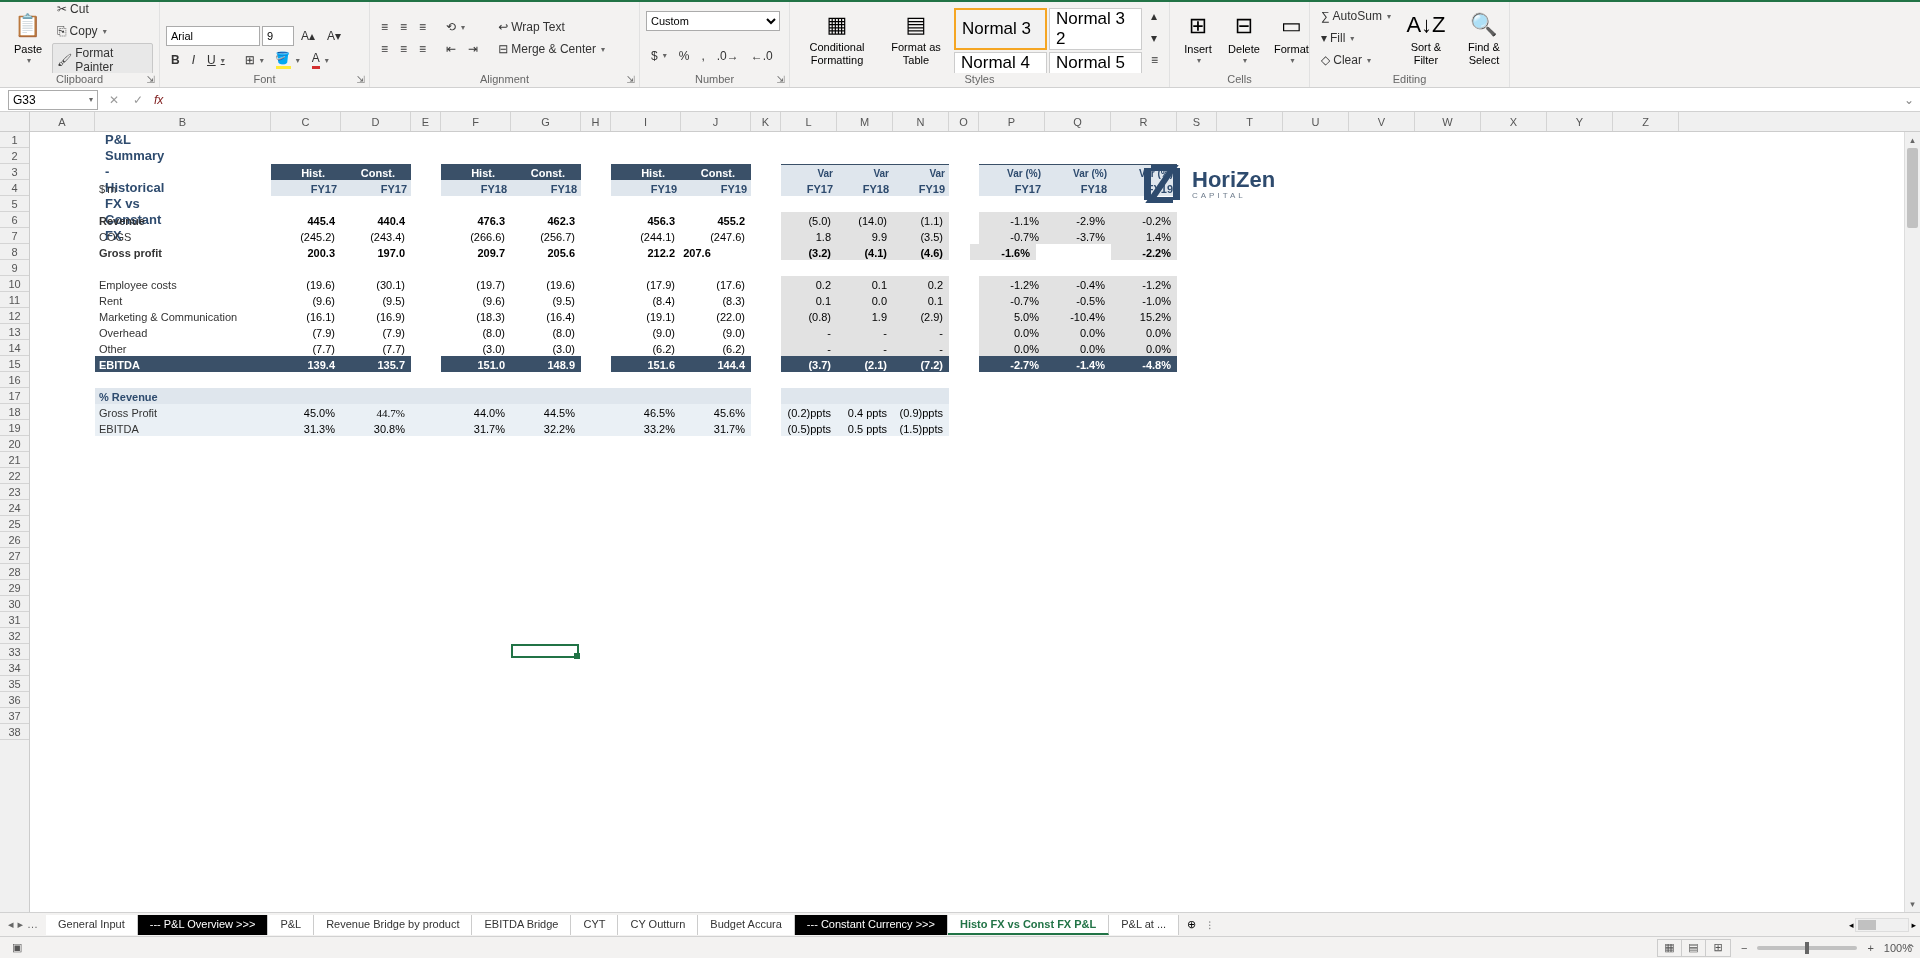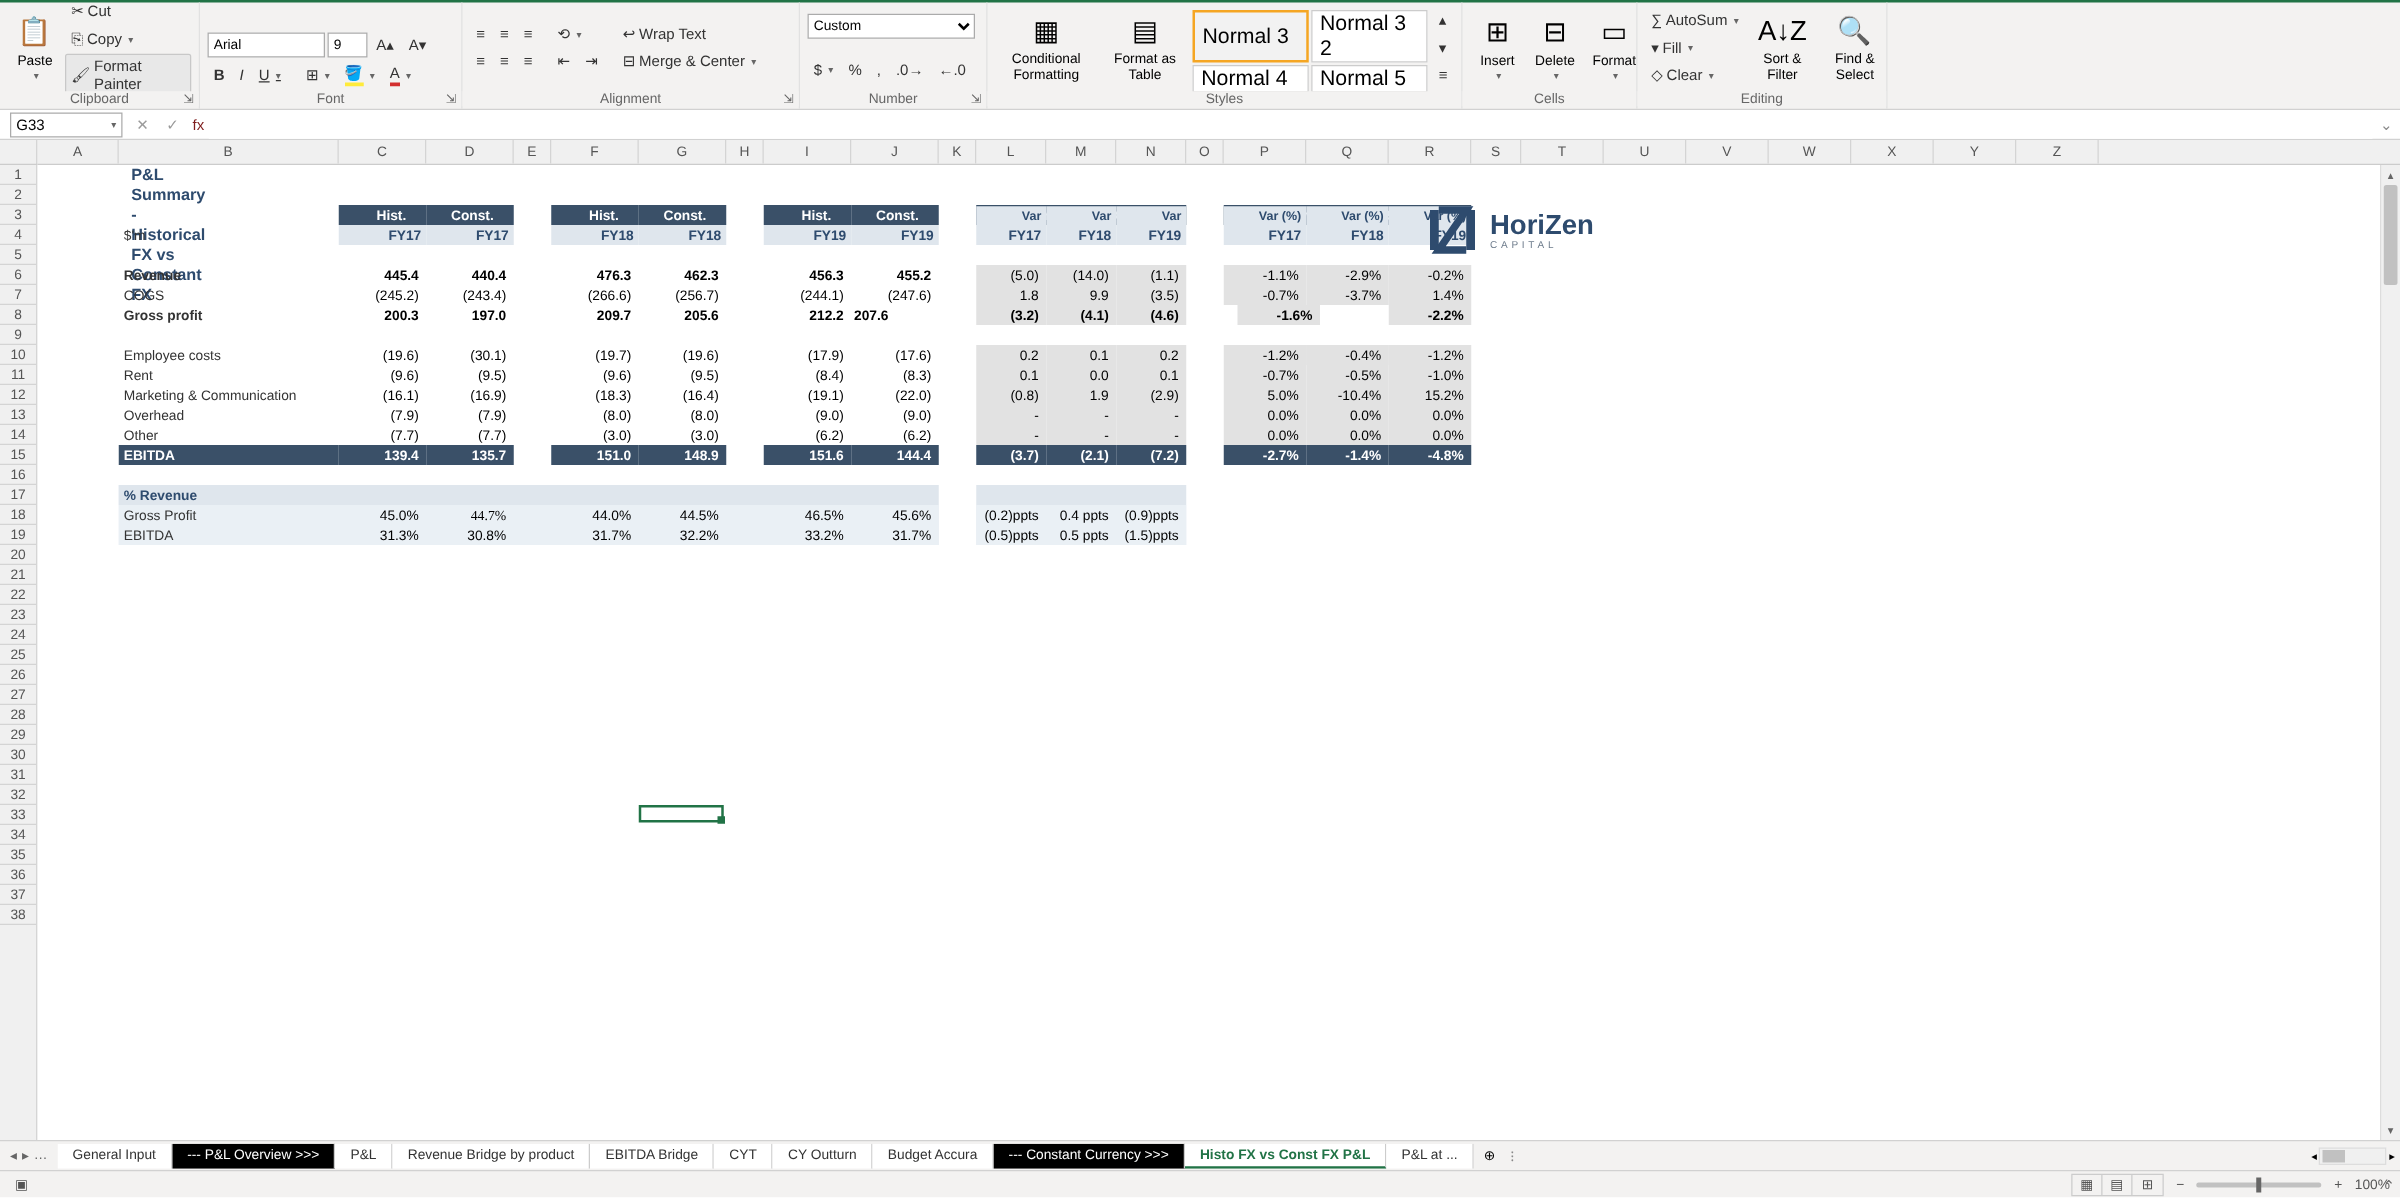--- a/index.html
+++ b/index.html
@@ -20,21 +20,21 @@
 .dd-arrow { font-size: 8px; color: #666; margin-left: 2px; }
 .styles-gallery { display: grid; grid-template-columns: 1fr 1fr; grid-template-rows: 1fr 1fr; gap: 2px; width: 220px; height: 60px; }
 .style-cell { border: 1px solid #ccc; background: #fff; display: flex; align-items: center; padding: 0 6px; font-size: 17px; cursor: pointer; }
 .style-cell.sel { border: 2px solid #f5a623; background: #f2f2f2; }
 .collapse-ribbon { position: absolute; right: 4px; bottom: 2px; font-size: 12px; color: #666; cursor: pointer; }
 
 
 .formula-bar-row { display: flex; align-items: center; height: 24px; border-bottom: 1px solid #d1d1d1; background: #fff; }
 .name-box { width: 90px; height: 20px; border: 1px solid #ababab; margin: 0 4px 0 8px; padding: 0 4px; font-size: 12px; display: flex; align-items: center; justify-content: space-between; }
 .fb-btn { width: 24px; text-align: center; color: #9a9a9a; cursor: pointer; }
-.fx-label { color: #7f1d1d; margin: 0 4px; }
+.fx-label { font-style: italic; color: #7f1d1d; margin: 0 4px; }
 .formula-input { flex: 1; border: none; outline: none; height: 100%; font-size: 12px; }
 
 
 .grid-area { display: grid; grid-template-columns: 30px 1fr; grid-template-rows: 20px 1fr; height: calc(100vh - 88px - 24px - 24px - 22px); position: relative; }
 .corner { border-right: 1px solid #ccc; border-bottom: 1px solid #ccc; background: #f0f0f0; }
 .col-headers { display: flex; border-bottom: 1px solid #ccc; background: #f0f0f0; overflow: hidden; }
 .col-h { border-right: 1px solid #d4d4d4; text-align: center; font-size: 11px; color: #555; line-height: 20px; flex-shrink: 0; }
 .row-headers { border-right: 1px solid #ccc; background: #f0f0f0; overflow: hidden; }
 .row-h { border-bottom: 1px solid #d4d4d4; text-align: center; font-size: 11px; color: #555; height: 16px; line-height: 16px; }
 .cells { position: relative; overflow: hidden; background: #fff; }
@@ -394,21 +394,21 @@
         <div class="lbl lbl-bold" style="position: absolute; left: 65px; top: 112px; width: 176px; height: 16px; line-height: 16px;">Gross profit</div>
         <div class="num lbl-bold" style="position: absolute; left: 241px; top: 112px; width: 70px; height: 16px; line-height: 16px;">200.3</div>
         <div class="num lbl-bold" style="position: absolute; left: 311px; top: 112px; width: 70px; height: 16px; line-height: 16px;">197.0</div>
         <div class="num lbl-bold" style="position: absolute; left: 411px; top: 112px; width: 70px; height: 16px; line-height: 16px;">209.7</div>
         <div class="num lbl-bold" style="position: absolute; left: 481px; top: 112px; width: 70px; height: 16px; line-height: 16px;">205.6</div>
         <div class="num lbl-bold" style="position: absolute; left: 581px; top: 112px; width: 70px; height: 16px; line-height: 16px;">212.2</div>
         <div class="num lbl-bold" style="position: absolute; left: 634px; top: 112px; width: 70px; height: 16px; line-height: 16px; text-align: center;">207.6</div>
         <div class="num gray-bg lbl-bold" style="position: absolute; left: 751px; top: 112px; width: 56px; height: 16px; line-height: 16px;">(3.2)</div>
         <div class="num gray-bg lbl-bold" style="position: absolute; left: 807px; top: 112px; width: 56px; height: 16px; line-height: 16px;">(4.1)</div>
         <div class="num gray-bg lbl-bold" style="position: absolute; left: 863px; top: 112px; width: 56px; height: 16px; line-height: 16px;">(4.6)</div>
-        <div class="num gray-bg lbl-bold" style="position: absolute; left: 960px; top: 112px; width: 66px; height: 16px; line-height: 16px;">-1.6%</div>
+        <div class="num gray-bg lbl-bold" style="position: absolute; left: 940px; top: 112px; width: 66px; height: 16px; line-height: 16px;">-1.6%</div>
         <div class="num gray-bg lbl-bold" style="position: absolute; left: 1015px; top: 124px; width: 66px; height: 16px; line-height: 16px; margin-top: 20px;">-2.0%</div>
         <div class="num gray-bg lbl-bold" style="position: absolute; left: 1081px; top: 112px; width: 66px; height: 16px; line-height: 16px;">-2.2%</div>
         <div class="lbl" style="position: absolute; left: 65px; top: 144px; width: 176px; height: 16px; line-height: 16px;">Employee costs</div>
         <div class="num" style="position: absolute; left: 241px; top: 144px; width: 70px; height: 16px; line-height: 16px;">(19.6)</div>
         <div class="num" style="position: absolute; left: 311px; top: 144px; width: 70px; height: 16px; line-height: 16px;">(30.1)</div>
         <div class="num" style="position: absolute; left: 411px; top: 144px; width: 70px; height: 16px; line-height: 16px;">(19.7)</div>
         <div class="num" style="position: absolute; left: 481px; top: 144px; width: 70px; height: 16px; line-height: 16px;">(19.6)</div>
         <div class="num" style="position: absolute; left: 581px; top: 144px; width: 70px; height: 16px; line-height: 16px;">(17.9)</div>
         <div class="num" style="position: absolute; left: 651px; top: 144px; width: 70px; height: 16px; line-height: 16px;">(17.6)</div>
         <div class="num gray-bg" style="position: absolute; left: 751px; top: 144px; width: 56px; height: 16px; line-height: 16px;">0.2</div>

